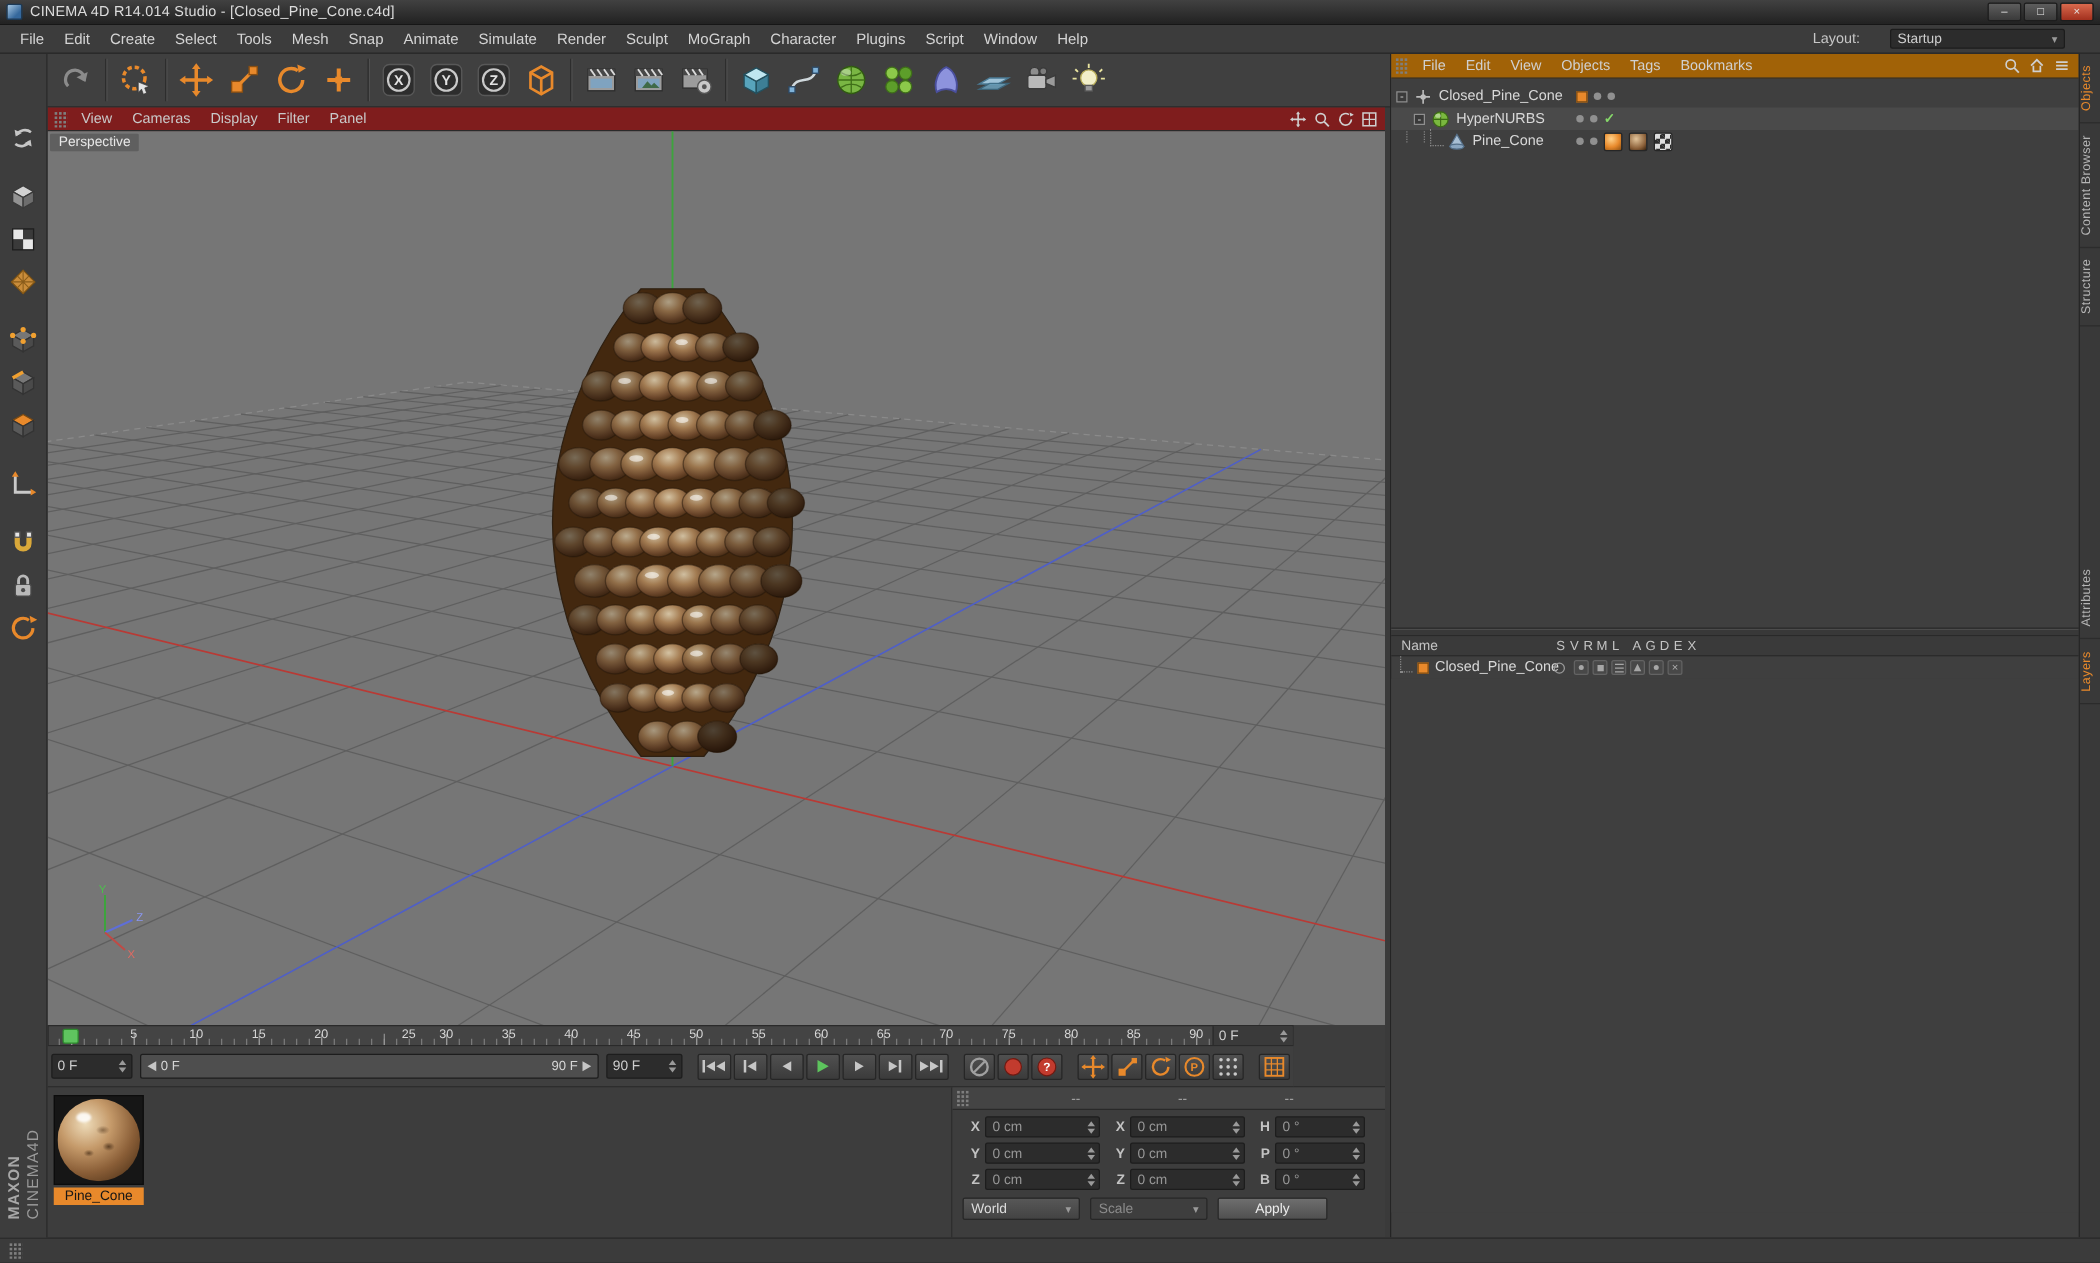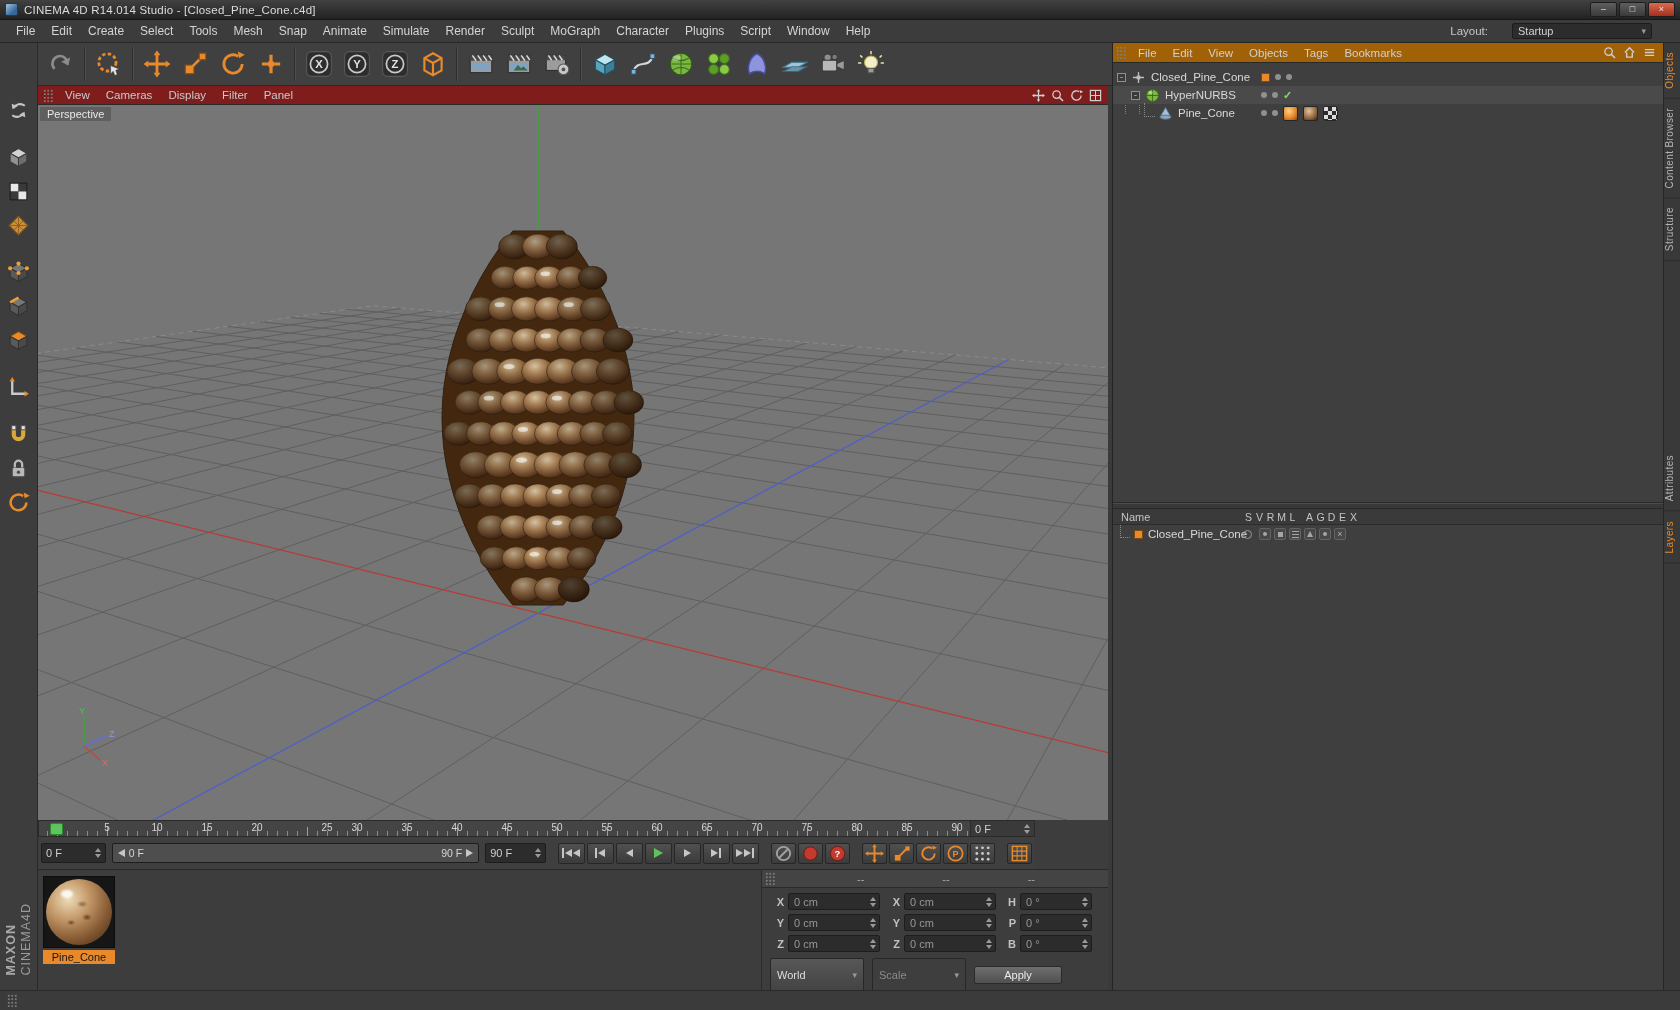--- a/index.html
+++ b/index.html
@@ -125,21 +125,21 @@
   .chead{margin-left:78px}
   .chead:first-of-type{margin-left:46px}
   .coords-grid{display:grid;grid-template-columns:16px 92px 16px 92px 16px 72px;
     column-gap:4px;row-gap:4px;padding:5px 6px 3px 6px;align-items:center}
   .flbl{color:#c2c2c2;font-weight:bold;font-size:11px;text-align:right}
   .fld{height:17px;background:#2c2c2c;border:1px solid #1d1d1d;border-radius:2px;display:flex;
     align-items:center;justify-content:space-between;padding:0 3px 0 5px;color:#979797;font-size:11px}
   .coords-bottom{display:flex;gap:8px;padding:3px 0 0 8px;align-items:center}
   .dd{width:94px;height:18px;background:linear-gradient(#575757,#434343);border:1px solid #272727;
     border-radius:2px;font-size:11px;display:flex;align-items:center;justify-content:space-between;
-    padding:16px 6px;color:#ddd}
+    padding:0 6px;color:#ddd}
   .dd.dim{background:#3e3e3e;color:#8b8b8b}
   .apply-btn{width:88px;height:18px;background:linear-gradient(#6e6e6e,#505050);border:1px solid #2a2a2a;
     border-radius:2px;color:#ececec;font-size:11px;display:flex;align-items:center;justify-content:center}
 
   
   .right-panel{position:absolute;left:1112px;top:43px;width:551px;height:947px;background:#3f3f3f;
     border-left:1px solid #242424}
   .om-icons{margin-left:auto;display:flex;gap:5px;padding-right:6px}
   .om-tree{position:relative;height:440px;background:#3f3f3f;border-bottom:1px solid #2a2a2a;padding-top:5px}
   .tree-row{position:relative;height:18px;display:flex;align-items:center;font-size:11.5px;color:#d8d8d8;padding-left:4px}

